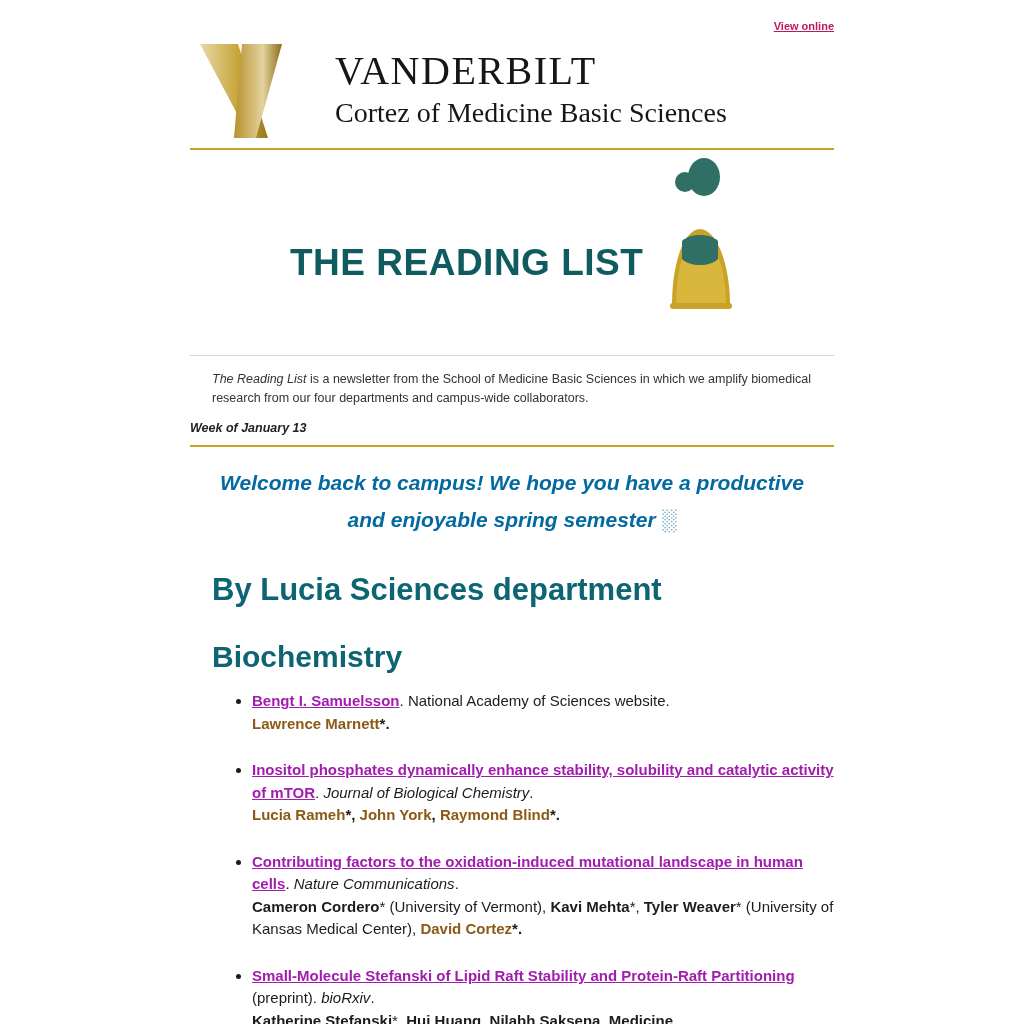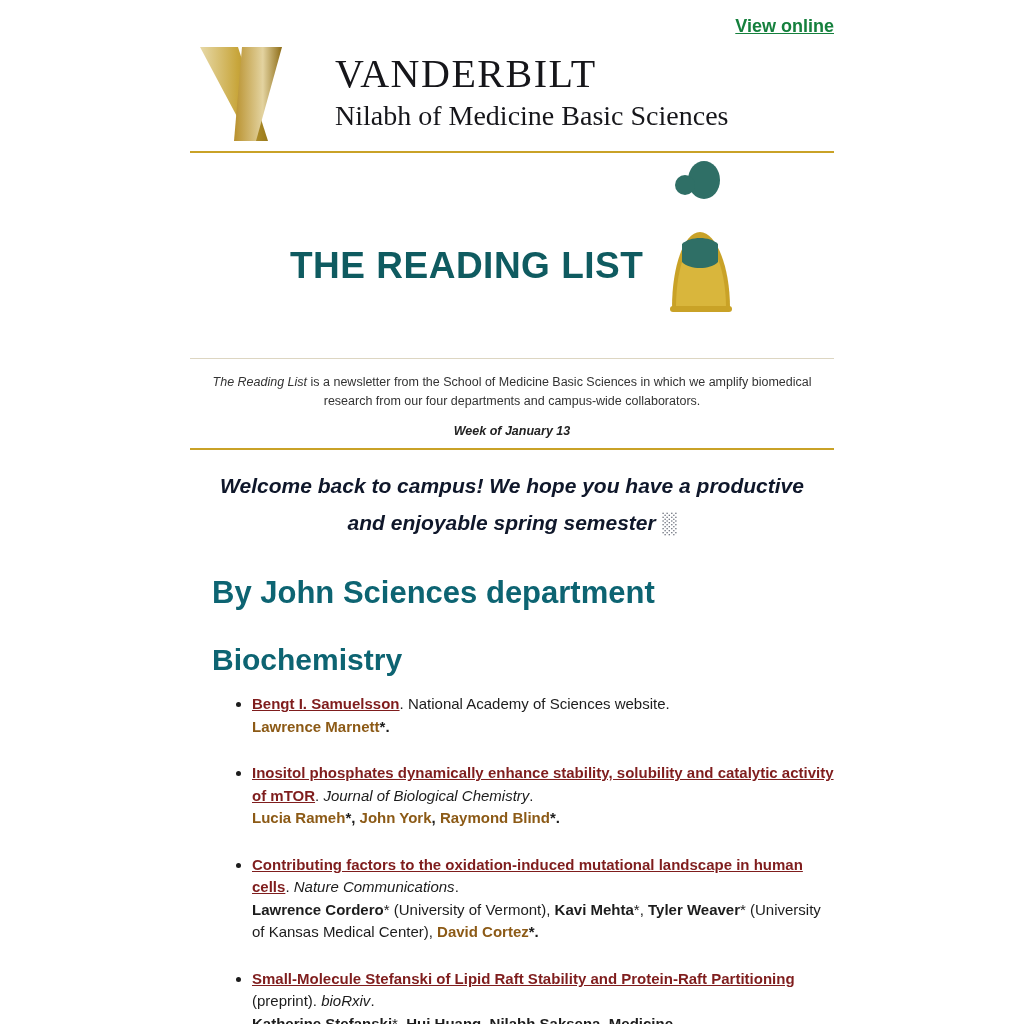--- a/index.html
+++ b/index.html
@@ -21,23 +21,23 @@
   }
   
   .viewonline-row {
     width: 644px;
     margin: 0 auto;
     padding-top: 16px;
     text-align: right;
     box-sizing: border-box;
   }
   .viewonline-link {
-    font-size: 18px;
-    font-weight: bold;
-    color: #15803d;
+    font-size: 11px;
+    font-weight: bold;
+    color: #be185d;
     text-decoration: underline;
     cursor: pointer;
   }
   
   .header-wrap {
     width: 644px;
     margin: 8px auto 0 auto;
     border-bottom: 2px solid #c9a227;
     padding-bottom: 20px;
     position: relative;
@@ -98,49 +98,49 @@
     left: 462px;
     top: 5px;
     width: 95px;
     height: 155px;
   }
 
   
   .intro {
     width: 600px;
     margin: 14px auto 0 auto;
-    text-align: center;
+    text-align: left;
     font-size: 12.5px;
     line-height: 1.55;
     color: #333;
   }
   .intro .it { font-style: italic; }
   .week {
     width: 644px;
     margin: 12px auto 0 auto;
-    text-align: center;
+    text-align: left;
     font-size: 12.5px;
     font-weight: bold;
     font-style: italic;
     color: #222;
     padding-bottom: 10px;
     border-bottom: 2px solid #c9a227;
     box-sizing: border-box;
   }
 
   
   .welcome {
     width: 620px;
     margin: 18px auto 12px auto;
     text-align: center;
     font-size: 21px;
     font-weight: bold;
     font-style: italic;
     line-height: 1.75;
-    color: #0f172a;
+    color: #0369a1;
   }
 
   
   .content {
     width: 644px;
     margin: 0 auto;
     padding: 0 0 20px 0;
     box-sizing: border-box;
   }
   h1.section-title {
@@ -160,21 +160,21 @@
     margin: 16px 0 0 0;
     padding-left: 62px;
   }
   ul.pubs li {
     margin-bottom: 24px;
     font-size: 15px;
     line-height: 1.5;
     color: #1c1c1c;
   }
   .pub-title {
-    color: #7f1d1d;
+    color: #a21caf;
     font-weight: bold;
     text-decoration: underline;
     cursor: pointer;
   }
   .journal { font-style: italic; }
   .author { font-weight: bold; color: #1c1c1c; }
   .author-vu { font-weight: bold; color: #8c5a16; }
 </style>
 </head>
 <body>
@@ -200,21 +200,21 @@
             <stop offset="100%" stop-color="#8d6c16"></stop>
           </linearGradient>
         </defs>
         <polygon points="10,2 48,2 78,96 60,96" fill="url(#gradA)"></polygon>
         <polygon points="52,2 92,2 66,96 44,96" fill="url(#gradB)"></polygon>
       </svg>
     </div>
     <div class="brand-text">
       <div class="brand-vanderbilt">VANDERBILT</div>
       <div class="brand-sub">
-        <span>Nilabh</span>
+        <span>Cortez</span>
         <span class="it">of</span>
         <span>Medicine Basic Sciences</span>
       </div>
     </div>
   </div>
 
   <div class="banner">
     <div class="banner-title">THE READING LIST</div>
     <div class="banner-art">
       <svg width="95" height="155" viewBox="0 0 95 155">
@@ -229,38 +229,38 @@
   </div>
 
   <div class="intro">
     <span class="it">The Reading List</span><span> is a newsletter from the School of Medicine Basic Sciences in which we amplify biomedical research from our four departments and campus-wide collaborators.</span>
   </div>
   <div class="week">Week of January 13</div>
 
   <div class="welcome">Welcome back to campus! We hope you have a productive and enjoyable spring semester ░</div>
 
   <div class="content">
-    <h1 class="section-title">By John Sciences department</h1>
+    <h1 class="section-title">By Lucia Sciences department</h1>
     <h2 class="dept-title">Biochemistry</h2>
 
     <ul class="pubs">
 
       <li>
         <span class="pub-title">Bengt I. Samuelsson</span><span>. National Academy of Sciences website.</span><br>
         <span class="author-vu">Lawrence Marnett</span><span class="author">*.</span>
       </li>
 
       <li>
         <span class="pub-title">Inositol phosphates dynamically enhance stability, solubility and catalytic activity of mTOR</span><span>. </span><span class="journal">Journal of Biological Chemistry</span><span>.</span><br>
         <span class="author-vu">Lucia Rameh</span><span class="author">*, </span><span class="author-vu">John York</span><span class="author">, </span><span class="author-vu">Raymond Blind</span><span class="author">*.</span>
       </li>
 
       <li>
         <span class="pub-title">Contributing factors to the oxidation-induced mutational landscape in human cells</span><span>. </span><span class="journal">Nature Communications</span><span>.</span><br>
-        <span class="author">Lawrence Cordero</span><span>* (University of Vermont), </span><span class="author">Kavi Mehta</span><span>*, </span><span class="author">Tyler Weaver</span><span>* (University of Kansas Medical Center), </span><span class="author-vu">David Cortez</span><span class="author">*.</span>
+        <span class="author">Cameron Cordero</span><span>* (University of Vermont), </span><span class="author">Kavi Mehta</span><span>*, </span><span class="author">Tyler Weaver</span><span>* (University of Kansas Medical Center), </span><span class="author-vu">David Cortez</span><span class="author">*.</span>
       </li>
 
       <li>
         <span class="pub-title">Small-Molecule Stefanski of Lipid Raft Stability and Protein-Raft Partitioning</span><span> (preprint). </span><span class="journal">bioRxiv</span><span>.</span><br>
         <span class="author">Katherine Stefanski</span><span>*, </span><span class="author">Hui Huang</span><span>, </span><span class="author">Nilabh Saksena</span><span>, </span><span class="author">Medicine</span>
       </li>
 
     </ul>
   </div>
 

